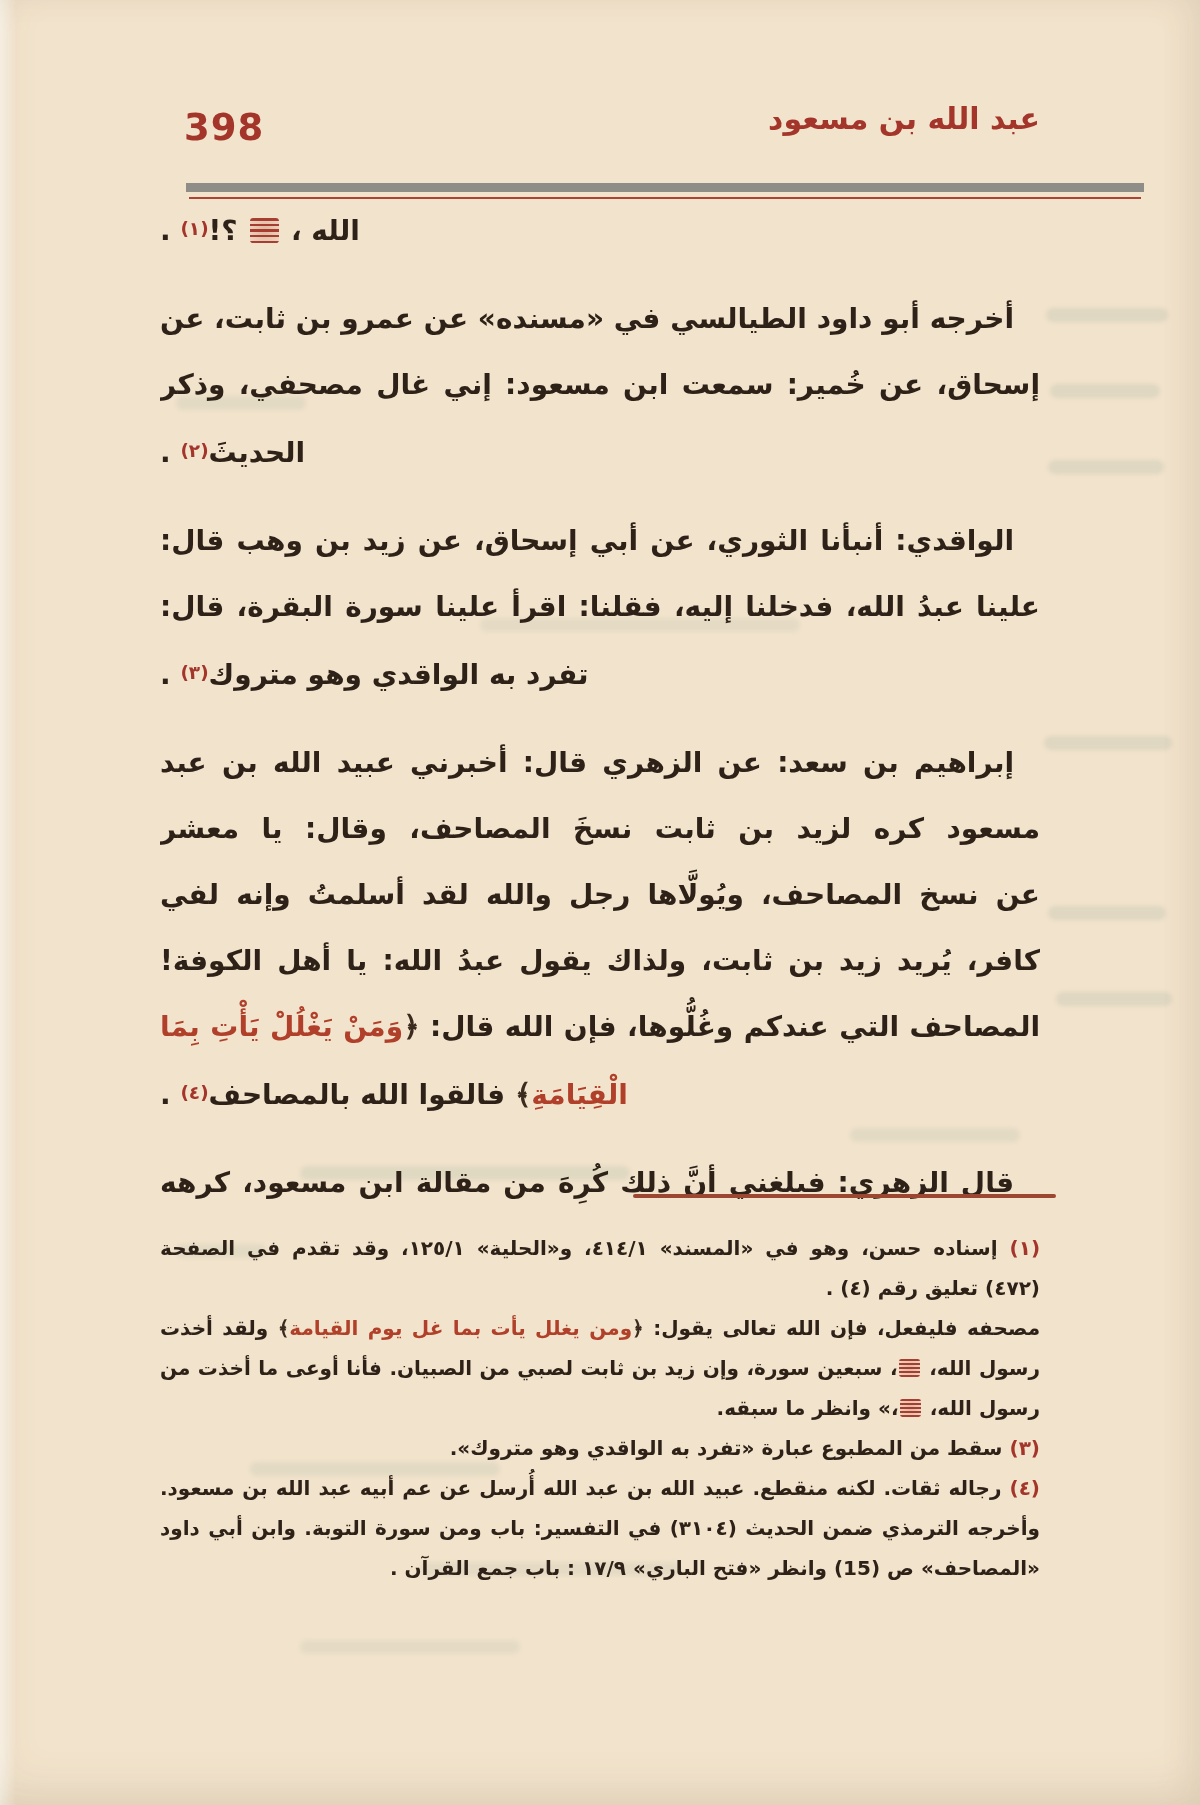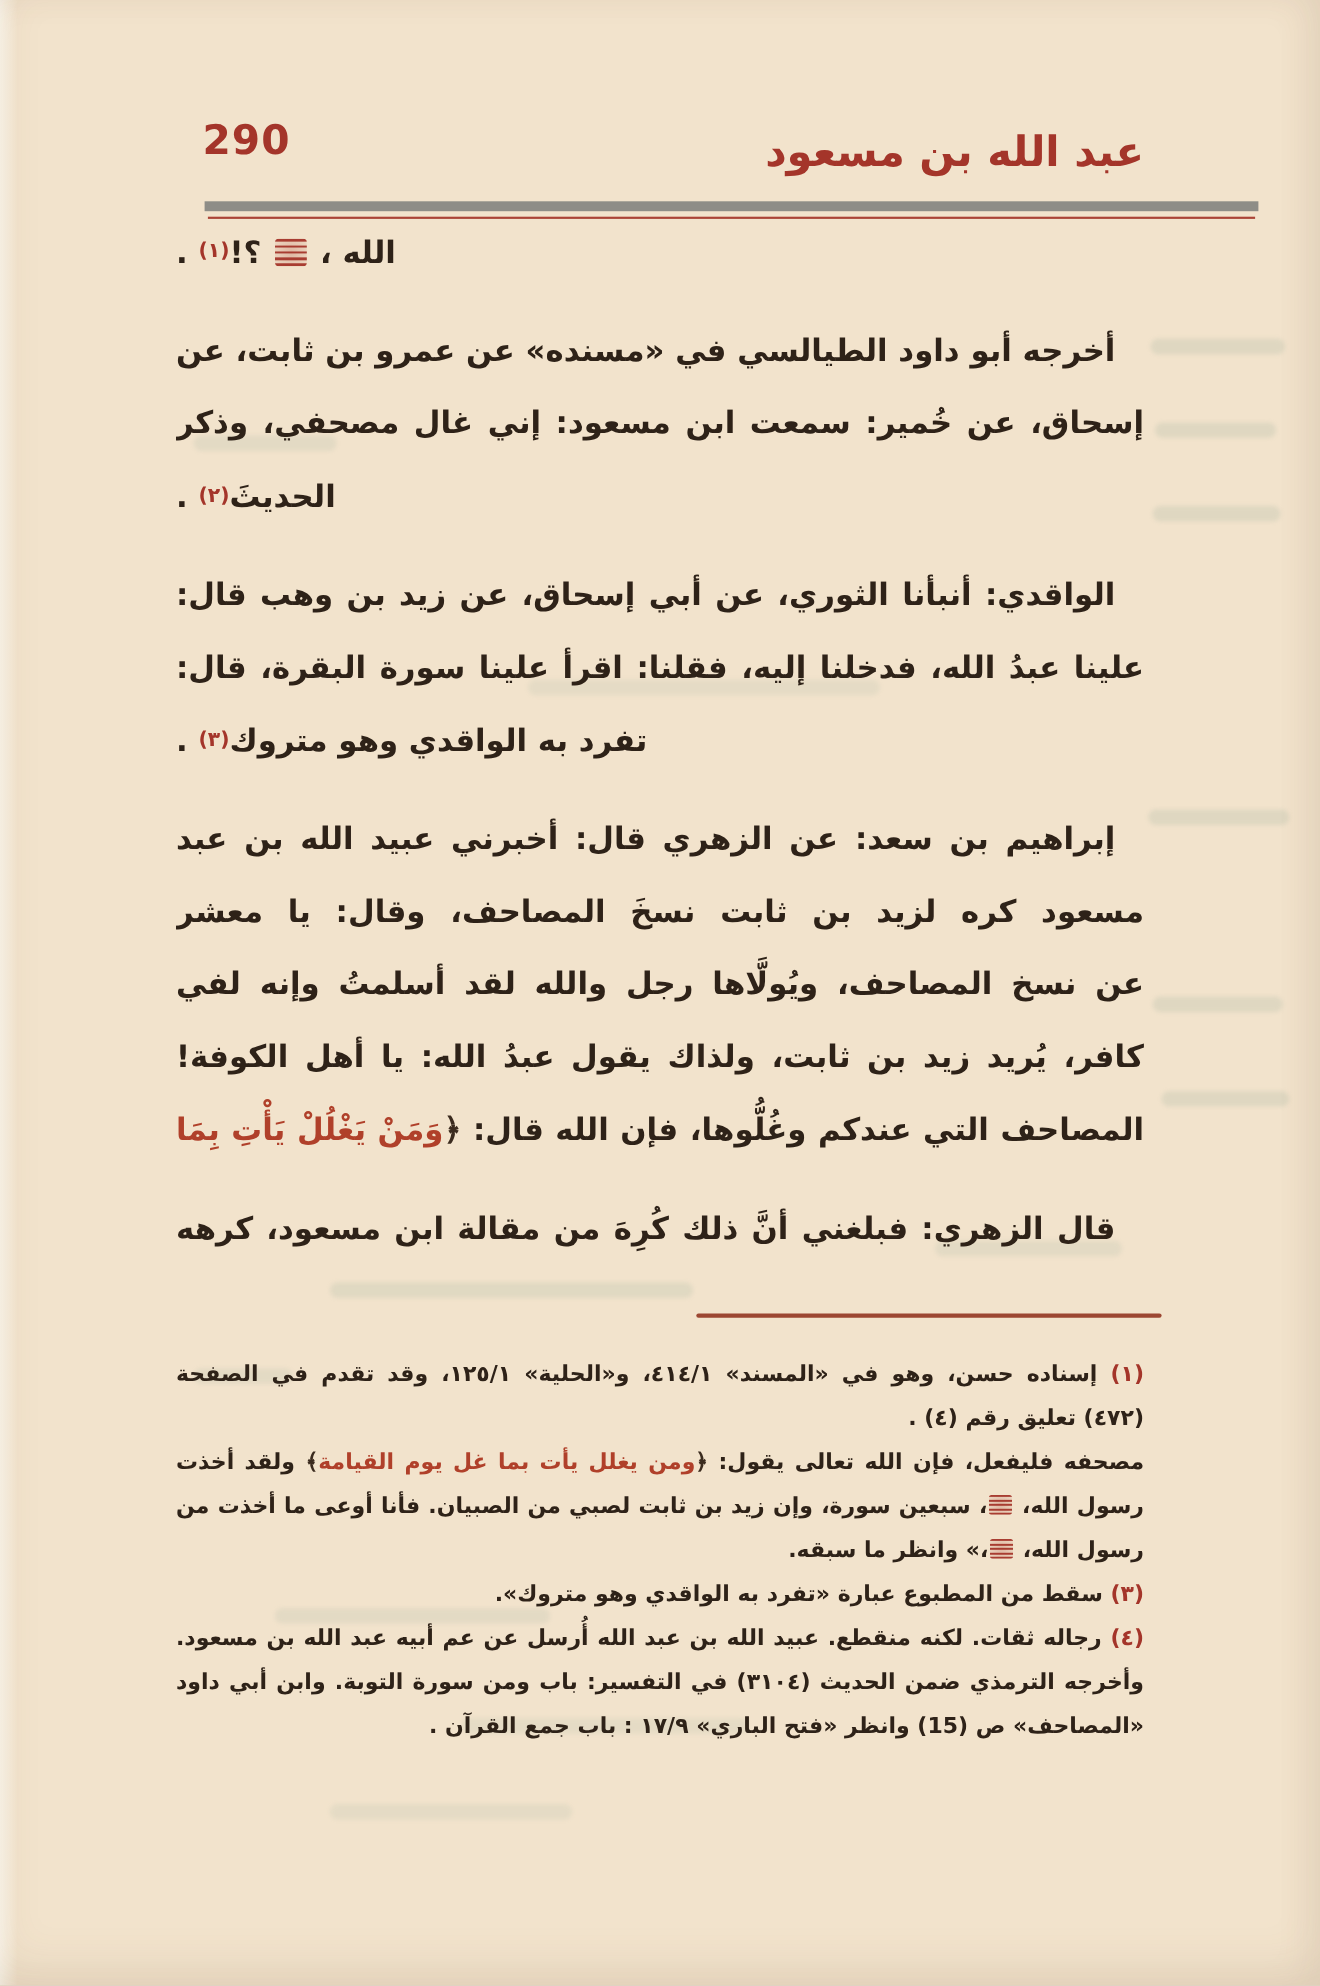--- a/index.html
+++ b/index.html
@@ -29,22 +29,22 @@
     position:absolute;left:0;top:0;width:16px;height:100%;
     background:linear-gradient(90deg,#fdf8ec 0%,rgba(253,248,236,0) 100%);
   }
   
   .page-number{
     position:absolute;left:184px;top:106px;
     font-size:37px;font-weight:700;color:var(--red);
     direction:ltr;letter-spacing:1px;
   }
   .page-title{
-    position:absolute;right:160px;top:116px;
-    font-size:38px;font-weight:700;color:var(--red);
+    position:absolute;right:160px;top:101px;
+    font-size:30px;font-weight:700;color:var(--red);
     white-space:nowrap;
   }
   .rule-gray{
     position:absolute;left:186px;top:183px;width:958px;height:9px;
     background:var(--rule-gray);
   }
   .rule-red{
     position:absolute;left:189px;top:197px;width:952px;height:2px;
     background:var(--rule-red);
   }
@@ -102,39 +102,40 @@
   <div class="ghost" style="left:1048px;top:906px;width:118px"></div>
   <div class="ghost" style="left:1056px;top:992px;width:116px"></div>
   <div class="ghost" style="left:850px;top:1128px;width:170px;background:rgba(122,156,136,.12)"></div>
   <div class="ghost" style="left:300px;top:1166px;width:330px;background:rgba(122,156,136,.14)"></div>
   <div class="ghost" style="left:176px;top:1244px;width:90px;background:rgba(122,156,136,.12)"></div>
   <div class="ghost" style="left:250px;top:1462px;width:250px;background:rgba(122,156,136,.12)"></div>
   <div class="ghost" style="left:420px;top:1562px;width:260px;background:rgba(122,156,136,.10)"></div>
   <div class="ghost" style="left:300px;top:1640px;width:220px;background:rgba(122,156,136,.10)"></div>
 
   <div class="page-header">
-    <div class="page-number">290</div>
+    <div class="page-number">398</div>
     <div class="page-title">عبد الله بن مسعود</div>
     <div class="rule-gray"></div>
     <div class="rule-red"></div>
   </div>
 
   <div class="body-text" id="body-text">
       <div class="bline"><span class="seg-k">الله ، </span><span class="saw"></span><span class="seg-k"> ؟!</span><span class="seg-sup">(١)</span><span class="seg-k"> .</span></div>
       <div class="bline just pstart"><span class="seg-k">أخرجه أبو داود الطيالسي في «مسنده» عن عمرو بن ثابت، عن أبي</span></div>
       <div class="bline just"><span class="seg-k">إسحاق، عن خُمير: سمعت ابن مسعود: إني غال مصحفي، وذكر</span></div>
       <div class="bline"><span class="seg-k">الحديثَ</span><span class="seg-sup">(٢)</span><span class="seg-k"> .</span></div>
       <div class="bline just pstart"><span class="seg-k">الواقدي: أنبأنا الثوري، عن أبي إسحاق، عن زيد بن وهب قال: قدم</span></div>
       <div class="bline just"><span class="seg-k">علينا عبدُ الله، فدخلنا إليه، فقلنا: اقرأ علينا سورة البقرة، قال: لا أحفظها.</span></div>
       <div class="bline"><span class="seg-k">تفرد به الواقدي وهو متروك</span><span class="seg-sup">(٣)</span><span class="seg-k"> .</span></div>
       <div class="bline just pstart"><span class="seg-k">إبراهيم بن سعد: عن الزهري قال: أخبرني عبيد الله بن عبد الله أن ابن</span></div>
       <div class="bline just"><span class="seg-k">مسعود كره لزيد بن ثابت نسخَ المصاحف، وقال: يا معشر المسلمين! أُعْزَلُ</span></div>
       <div class="bline just"><span class="seg-k">عن نسخ المصاحف، ويُولَّاها رجل والله لقد أسلمتُ وإنه لفي صُلب أبيه</span></div>
       <div class="bline just"><span class="seg-k">كافر، يُريد زيد بن ثابت، ولذاك يقول عبدُ الله: يا أهل الكوفة! اكتموا</span></div>
       <div class="bline just"><span class="seg-k">المصاحف التي عندكم وغُلُّوها، فإن الله قال: </span><span class="seg-br">﴿</span><span class="seg-q">وَمَنْ يَغْلُلْ يَأْتِ بِمَا غَلَّ يَوْمَ</span></div>
+      <div class="bline"><span class="seg-q">الْقِيَامَةِ</span><span class="seg-br">﴾</span><span class="seg-k"> فالقوا الله بالمصاحف</span><span class="seg-sup">(٤)</span><span class="seg-k"> .</span></div>
       <div class="bline just pstart"><span class="seg-k">قال الزهري: فبلغني أنَّ ذلك كُرِهَ من مقالة ابن مسعود، كرهه رجالٌ من</span></div>
     </div>
 
   <div class="footnote-separator"></div>
   <div class="footnotes" id="footnotes-text">
       <div class="fline just"><span class="seg-r">(١) </span><span class="seg-k">إسناده حسن، وهو في «المسند» ٤١٤/١، و«الحلية» ١٢٥/١، وقد تقدم في الصفحة</span></div>
       <div class="fline"><span class="seg-k">(٤٧٢) تعليق رقم (٤) .</span></div>
       <div class="fline just"><span class="seg-k">مصحفه فليفعل، فإن الله تعالى يقول: </span><span class="seg-br">﴿</span><span class="seg-q">ومن يغلل يأت بما غل يوم القيامة</span><span class="seg-br">﴾</span><span class="seg-k"> ولقد أخذت من في</span></div>
       <div class="fline just"><span class="seg-k">رسول الله، </span><span class="saw"></span><span class="seg-k">، سبعين سورة، وإن زيد بن ثابت لصبي من الصبيان. فأنا أوعى ما أخذت من في</span></div>
       <div class="fline"><span class="seg-k">رسول الله، </span><span class="saw"></span><span class="seg-k">،» وانظر ما سبقه.</span></div>

